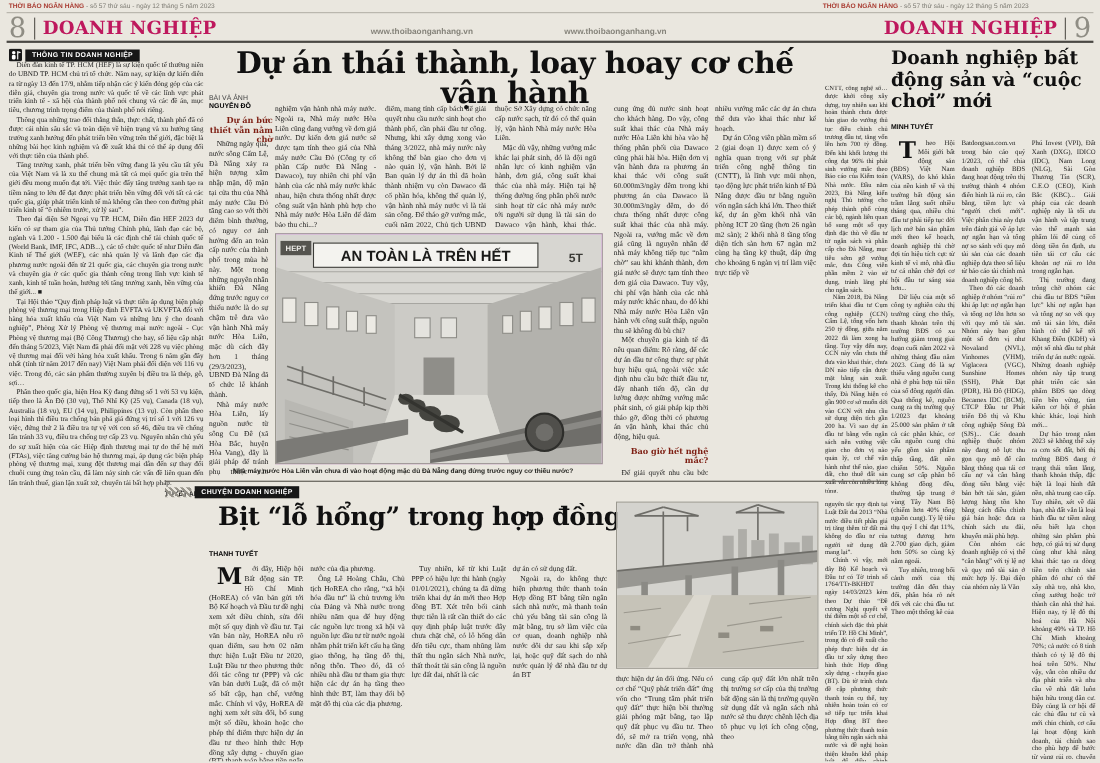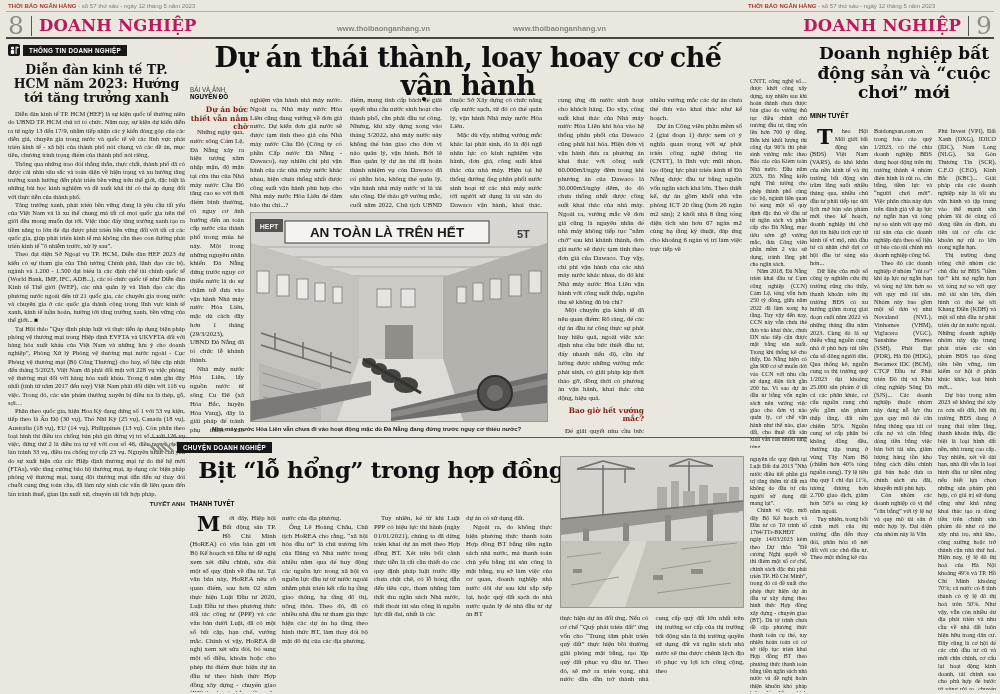--- a/index.html
+++ b/index.html
@@ -59,21 +59,21 @@
              color:#23231f; line-height:1.2; }
 
   
   .rule-bt { top:437px; left:150px; width:657px; height:1px; background:#56544d; }
   .headline-bt { font-family:"DejaVu Serif",serif; font-weight:bold; font-size:23px;
                  letter-spacing:-.4px; text-align:center; color:#101010; }
   .two-col { column-count:2; column-gap:7px; }
 
   
   .headline-right { font-family:"DejaVu Serif",serif; font-weight:bold; font-size:17px;
-                    line-height:1.15; text-align:center; color:#101010; }
+                    line-height:1.15; text-align:left; color:#101010; }
 
   .dropcap p:first-child::first-letter {
     float:left; font-family:"DejaVu Serif",serif; font-weight:bold;
     font-size:21px; line-height:.8; padding:2px 2px 0 0; color:#111;
   }
   svg { display:block; }
 </style>
 </head>
 <body>
 
@@ -103,21 +103,20 @@
   <div class="label-row">
     <svg width="12" height="12" viewBox="0 0 12 12">
       <rect x="0" y="0" width="12" height="12" rx="2" fill="#171717"></rect>
       <circle cx="4.5" cy="4" r="1.6" fill="#fff"></circle>
       <rect x="2.8" y="6" width="3.4" height="4" rx="1" fill="#fff"></rect>
       <rect x="7.6" y="2.5" width="1" height="7.5" fill="#fff"></rect>
       <polygon points="8.6,2.5 11.4,3.6 8.6,4.7" fill="#fff"></polygon>
     </svg>
     <span class="label-box">THÔNG TIN DOANH NGHIỆP</span>
   </div>
-  <div class="rail-title1">Diễn đàn kinh tế TP. HCM năm 2023: Hướng tới tăng trưởng xanh</div>
   <div class="tx t65">
       <p>Diễn đàn kinh tế TP. HCM (HEF) là sự kiện quốc tế thường niên do UBND TP. HCM chủ trì tổ chức. Năm nay, sự kiện dự kiến diễn ra từ ngày 13 đến 17/9, nhằm tiếp nhận các ý kiến đóng góp của các diễn giả, chuyên gia trong nước và quốc tế về các lĩnh vực phát triển kinh tế - xã hội của thành phố nói chung và các đề án, mục tiêu, chương trình trọng điểm của thành phố nói riêng.</p>
       <p>Thông qua những trao đổi thẳng thắn, thực chất, thành phố đã có được cái nhìn sâu sắc và toàn diện về hiện trạng và xu hướng tăng trưởng xanh hướng đến phát triển bền vững trên thế giới, đặc biệt là những bài học kinh nghiệm và đề xuất khả thi có thể áp dụng đối với thực tiễn của thành phố.</p>
       <p>Tăng trưởng xanh, phát triển bền vững đang là yêu cầu tất yếu của Việt Nam và là xu thế chung mà tất cả mọi quốc gia trên thế giới đều mong muốn đạt tới. Việc thúc đẩy tăng trưởng xanh tạo ra tiềm năng to lớn để đạt được phát triển bền vững đối với tất cả các quốc gia, giúp phát triển kinh tế mà không cần theo con đường phát triển kinh tế “ô nhiễm trước, xử lý sau”.</p>
       <p>Theo đại diện Sở Ngoại vụ TP. HCM, Diễn đàn HEF 2023 dự kiến có sự tham gia của Thủ tướng Chính phủ, lãnh đạo các bộ, ngành và 1.200 - 1.500 đại biểu là các định chế tài chính quốc tế (World Bank, IMF, IFC, ADB...), các tổ chức quốc tế như Diễn đàn Kinh tế Thế giới (WEF), các nhà quản lý và lãnh đạo các địa phương nước ngoài đến từ 21 quốc gia, các chuyên gia trong nước và chuyên gia ở các quốc gia thành công trong lĩnh vực kinh tế xanh, kinh tế tuần hoàn, hướng tới tăng trưởng xanh, bền vững của thế giới... ■</p>
     </div>
   <div class="tx t65">
       <p>Tại Hội thảo “Quy định pháp luật và thực tiễn áp dụng biện pháp phòng vệ thương mại trong Hiệp định EVFTA và UKVFTA đối với hàng hóa xuất khẩu của Việt Nam và những lưu ý cho doanh nghiệp”, Phòng Xử lý Phòng vệ thương mại nước ngoài - Cục Phòng vệ thương mại (Bộ Công Thương) cho hay, số liệu cập nhật đến tháng 5/2023, Việt Nam đã phải đối mặt với 228 vụ việc phòng vệ thương mại đối với hàng hóa xuất khẩu. Trong 6 năm gần đây nhất (tính từ năm 2017 đến nay) Việt Nam phải đối diện với 116 vụ việc. Trong đó, các sản phẩm thường xuyên bị điều tra là thép, gỗ, sợi…</p>
       <p>Phân theo quốc gia, hiện Hoa Kỳ đang đứng số 1 với 53 vụ kiện, tiếp theo là Ấn Độ (30 vụ), Thổ Nhĩ Kỳ (25 vụ), Canada (18 vụ), Australia (18 vụ), EU (14 vụ), Philippines (13 vụ). Còn phân theo loại hình thì điều tra chống bán phá giá đứng vị trí số 1 với 126 vụ việc, đứng thứ 2 là điều tra tự vệ với con số 46, điều tra về chống lẩn tránh 33 vụ, điều tra chống trợ cấp 23 vụ. Nguyên nhân chủ yếu do sự xuất hiện của các Hiệp định thương mại tự do thế hệ mới (FTAs), việc tăng cường bảo hộ thương mại, áp dụng các biện pháp phòng vệ thương mại, xung đột thương mại dẫn đến sự thay đổi chuỗi cung ứng toàn cầu, đã làm nảy sinh các vấn đề liên quan đến lẩn tránh thuế, gian lận xuất xứ, chuyển tải bất hợp pháp.</p>
     </div>
@@ -142,21 +141,21 @@
   </div>
 <div class="abs tx t68 clip flush" style="left:450px;top:96px;width:92px;height:112px">
     <p>thuộc Sở Xây dựng có chức năng cấp nước sạch, từ đó có thể quản lý, vận hành Nhà máy nước Hòa Liên.</p>
     <p>Mặc dù vậy, những vướng mắc khác lại phát sinh, đó là đội ngũ nhân lực có kinh nghiệm vận hành, đơn giá, công suất khai thác của nhà máy. Hiện tại hệ thống đường ống phân phối nước sinh hoạt từ các nhà máy nước tới người sử dụng là tài sản do Dawaco vận hành, khai thác. Dawaco cũng đã đầu tư các nhà máy nước, nâng công suất nhà máy hiện có, đảm bảo</p>
   </div>
 <div class="abs clip" style="left:558px;top:96px;width:86px;height:338px">
   <div class="tx t68 flush">
       <p>cung ứng đủ nước sinh hoạt cho khách hàng. Do vậy, công suất khai thác của Nhà máy nước Hòa Liên khi hòa vào hệ thống phân phối của Dawaco cũng phải hài hòa. Hiện đơn vị vận hành đưa ra phương án khai thác với công suất 60.000m3/ngày đêm trong khi phương án của Dawaco là 30.000m3/ngày đêm, do đó chưa thống nhất được công suất khai thác của nhà máy. Ngoài ra, vướng mắc về đơn giá cũng là nguyên nhân để nhà máy không tiếp tục “nằm chờ” sau khi khánh thành, đơn giá nước sẽ được tạm tính theo đơn giá của Dawaco. Tuy vậy, chi phí vận hành của các nhà máy nước khác nhau, do đó khi Nhà máy nước Hòa Liên vận hành với công suất thấp, nguồn thu sẽ không đủ bù chi?</p>
       <p>Một chuyên gia kinh tế đã nêu quan điểm: Rõ ràng, để các dự án đầu tư công thực sự phát huy hiệu quả, ngoài việc xác định nhu cầu bức thiết đầu tư, đẩy nhanh tiến độ, cần dự lường được những vướng mắc phát sinh, có giải pháp kịp thời tháo gỡ, đồng thời có phương án vận hành, khai thác chủ động, hiệu quả.</p>
     </div>
-  <div class="colhead" style="margin-top:4px">Bao giờ hết vướng mắc?</div>
+  <div class="colhead" style="margin-top:4px">Bao giờ hết nghệ mắc?</div>
   <div class="tx t68">
       <p>Để giải quyết nhu cầu bức thiết về môi trường, cung cấp nước sạch, không gian phát triển công nghiệp, công nghệ thông tin… Đà Nẵng đã thông qua chủ trương đầu tư nhiều công trình, dự án có nguồn vốn rất lớn từ ngân sách. Tuy vậy vì</p>
     </div>
 </div>
 <div class="abs tx t68 clip flush" style="left:650px;top:96px;width:92px;height:338px">
     <p>nhiều vướng mắc các dự án chưa thể đưa vào khai thác như kế hoạch.</p>
     <p>Dự án Công viên phần mềm số 2 (giai đoạn 1) được xem có ý nghĩa quan trọng với sự phát triển công nghệ thông tin (CNTT), là lĩnh vực mũi nhọn, tạo động lực phát triển kinh tế Đà Nẵng được đầu tư bằng nguồn vốn ngân sách khá lớn. Theo thiết kế, dự án gồm khối nhà văn phòng ICT 20 tầng (hơn 26 ngàn m2 sàn); 2 khối nhà 8 tầng tổng diện tích sàn hơn 67 ngàn m2 cùng hạ tầng kỹ thuật, đáp ứng cho khoảng 6 ngàn vị trí làm việc trực tiếp về</p>
   </div>
 
 <div class="abs" style="left:250px;top:212px;width:298px;height:210px;border:1px solid #9a988f;background:#f0abfc">

